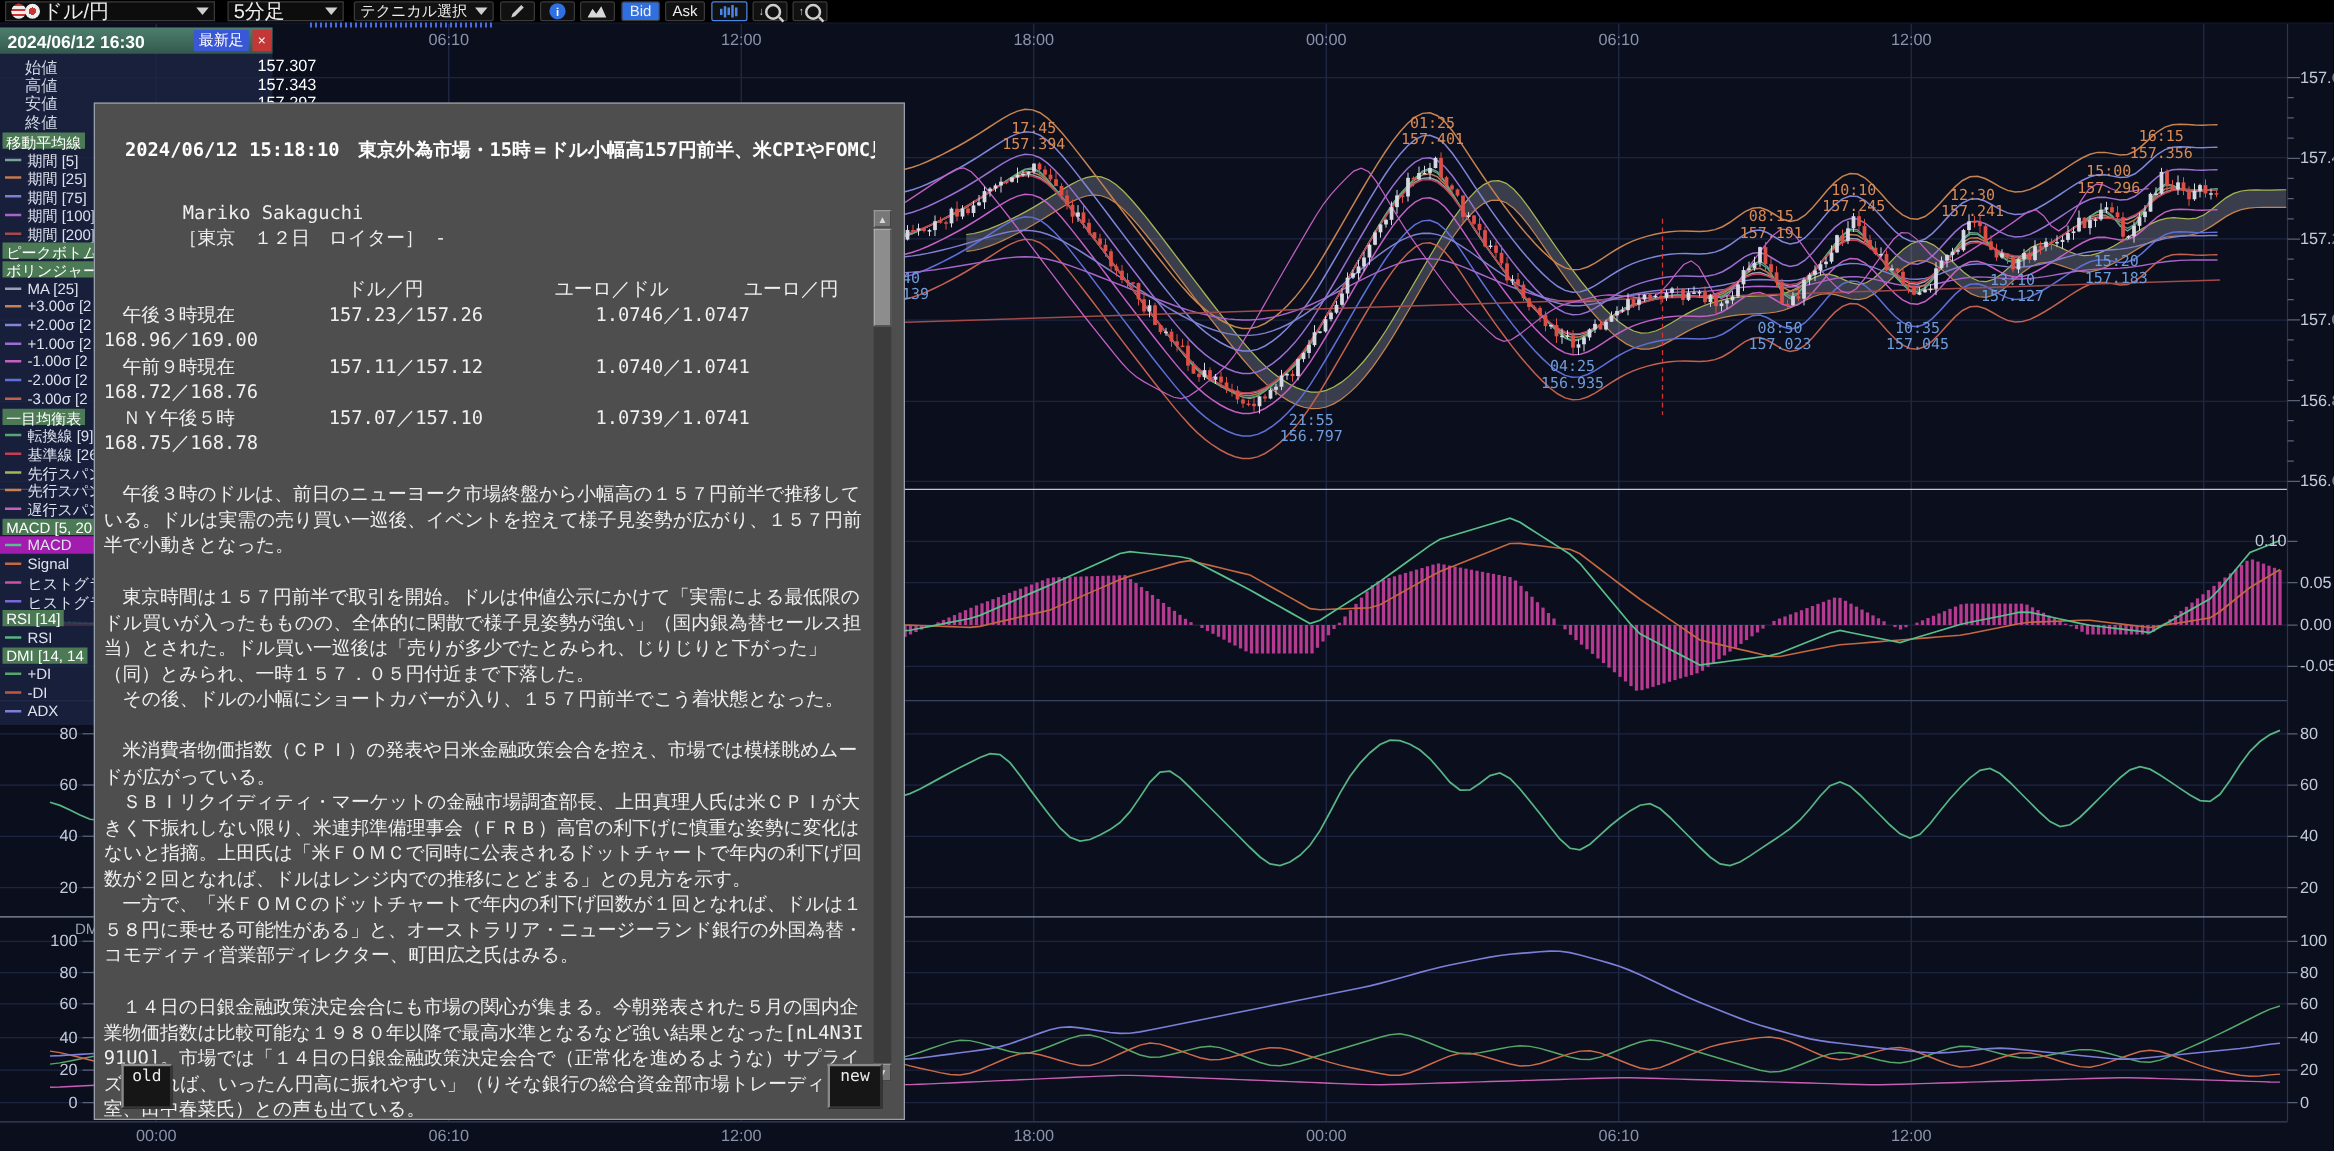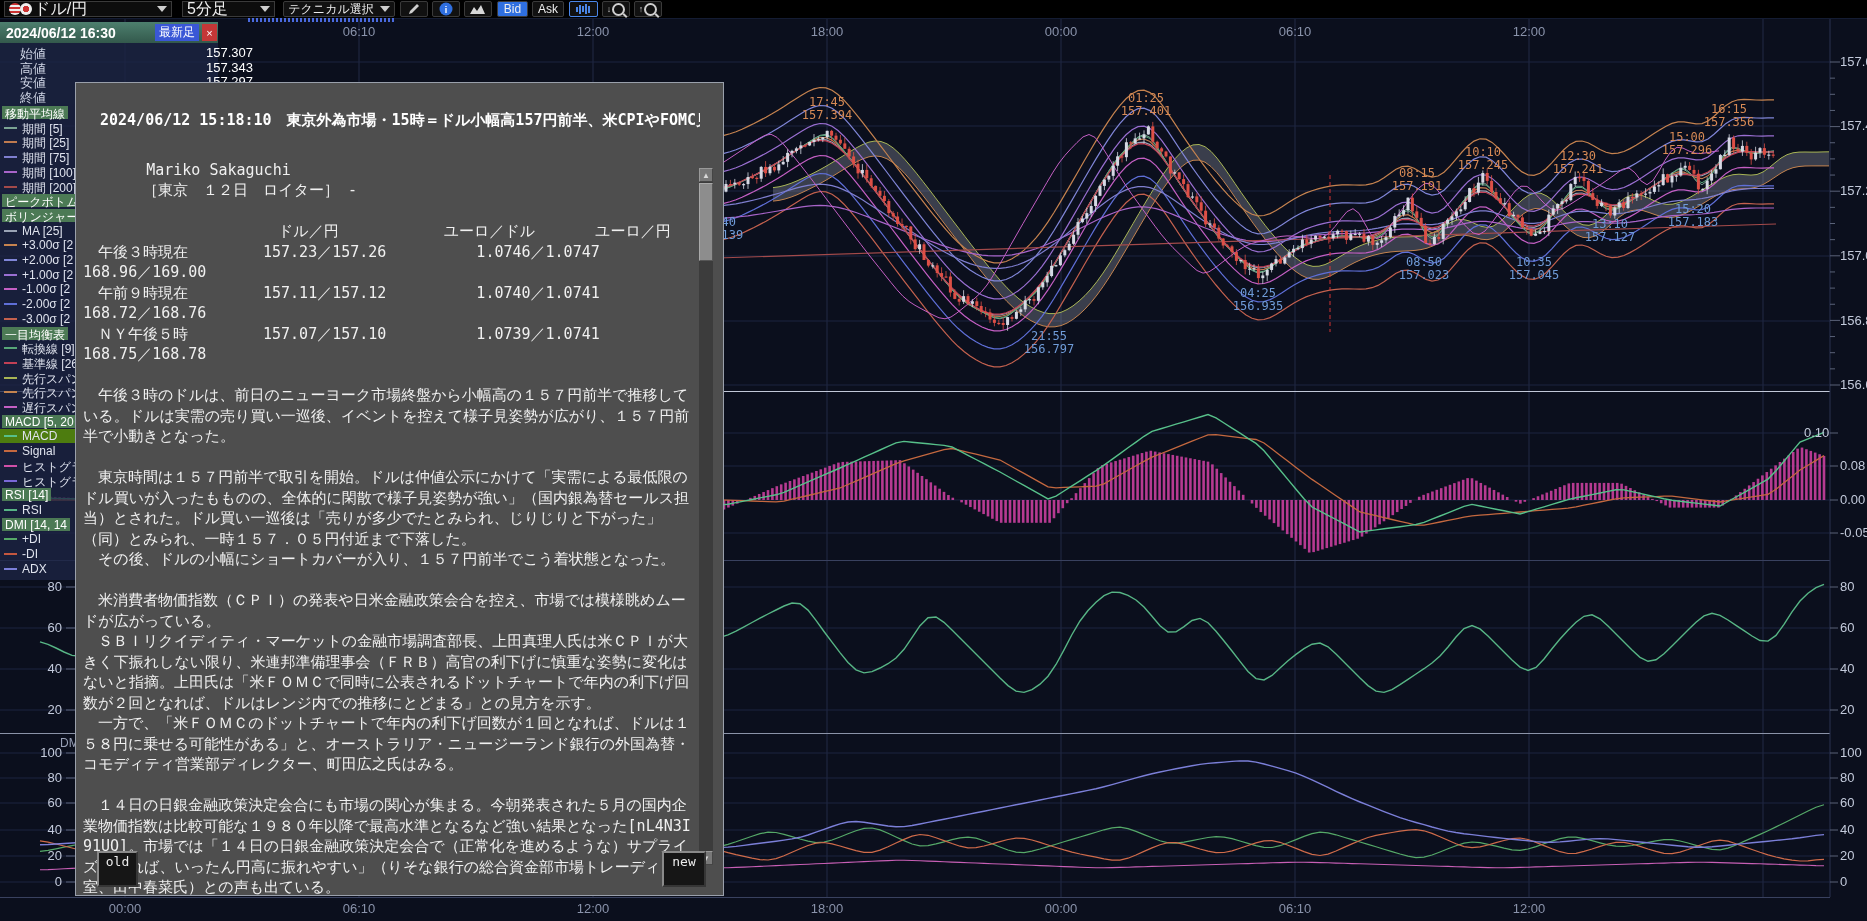--- a/index.html
+++ b/index.html
@@ -47,21 +47,21 @@
   .ohlc-row{position:absolute;left:0;width:258px;height:14px;font-size:13px;}
   .ohlc-l{position:absolute;left:20px;color:#d0d6e6;}
   .ohlc-v{position:absolute;right:5px;color:#fff;}
   .sb-list{position:absolute;left:0;top:104px;width:95px;height:476px;z-index:5;
            background:rgba(28,36,68,0.78);overflow:hidden;}
   .sb-item{position:absolute;left:0;width:95px;height:14px;font-size:12px;color:#dfe3ee;white-space:nowrap;}
   .sb-item .sw{position:absolute;left:4px;top:6px;width:13px;height:2px;}
   .sb-item .lb{position:absolute;left:22px;top:0px;}
   .sb-hdr{position:absolute;left:2px;height:13px;font-size:12px;color:#fff;background:#4c7a55;
           padding:0 3px;white-space:nowrap;}
-  .sb-sel{background:#4d7c0f;}
+  .sb-sel{background:#a21caf;}
   
   .dlg{position:absolute;left:75px;top:82px;width:649px;height:814px;z-index:10;
        background:#4e4e4e;border:1px solid #9aa0ab;box-sizing:border-box;}
   .dlg-title{position:absolute;left:0;top:0;width:100%;height:20px;
              background:linear-gradient(180deg,#b3b3b3,#8d8d8d);border-bottom:1px solid #6d6d6d;}
   .dlg-title span{font-size:13px;font-weight:bold;color:#141a3a;margin-left:8px;line-height:20px;}
   .dlg-close{position:absolute;right:4px;top:2px;width:15px;height:15px;background:#9c9c9c;
              border:1px outset #cfcfcf;color:#222;font-size:11px;text-align:center;line-height:14px;}
   .dlg-head{position:absolute;left:24px;top:28px;width:600px;font-size:15px;font-weight:bold;color:#fff;
             font-family:"DejaVu Sans Mono",monospace;white-space:nowrap;overflow:hidden;}
@@ -1077,21 +1077,21 @@
       <div class="tlabel" style="left: 1295px; top: 901px;">06:10</div>
       <div class="tlabel" style="left: 1529px; top: 24px;">12:00</div>
       <div class="tlabel" style="left: 1529px; top: 901px;">12:00</div>
       <div class="axlbl" style="left: 1840px; top: 54px;">157.60</div>
       <div class="axlbl" style="left: 1840px; top: 118px;">157.40</div>
       <div class="axlbl" style="left: 1840px; top: 183px;">157.20</div>
       <div class="axlbl" style="left: 1840px; top: 248px;">157.00</div>
       <div class="axlbl" style="left: 1840px; top: 313px;">156.80</div>
       <div class="axlbl" style="left: 1840px; top: 377px;">156.60</div>
       <div class="axlbl" style="left: 1804px; top: 425px;">0.10</div>
-      <div class="axlbl" style="left: 1840px; top: 458px;">0.08</div>
+      <div class="axlbl" style="left: 1840px; top: 458px;">0.05</div>
       <div class="axlbl" style="left: 1840px; top: 492px;">0.00</div>
       <div class="axlbl" style="left: 1840px; top: 525px;">-0.05</div>
       <div class="axlbl" style="left: 1840px; top: 579px;">80</div>
       <div class="axlbl" style="left: 0px; width: 62px; text-align: right; top: 579px;">80</div>
       <div class="axlbl" style="left: 1840px; top: 620px;">60</div>
       <div class="axlbl" style="left: 0px; width: 62px; text-align: right; top: 620px;">60</div>
       <div class="axlbl" style="left: 1840px; top: 661px;">40</div>
       <div class="axlbl" style="left: 0px; width: 62px; text-align: right; top: 661px;">40</div>
       <div class="axlbl" style="left: 1840px; top: 702px;">20</div>
       <div class="axlbl" style="left: 0px; width: 62px; text-align: right; top: 702px;">20</div>

